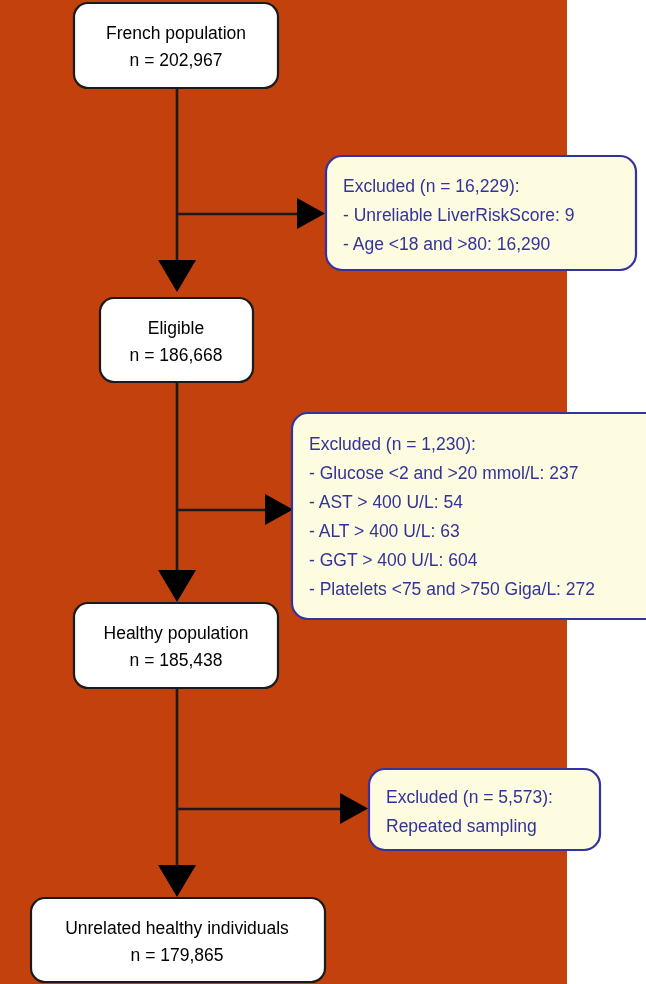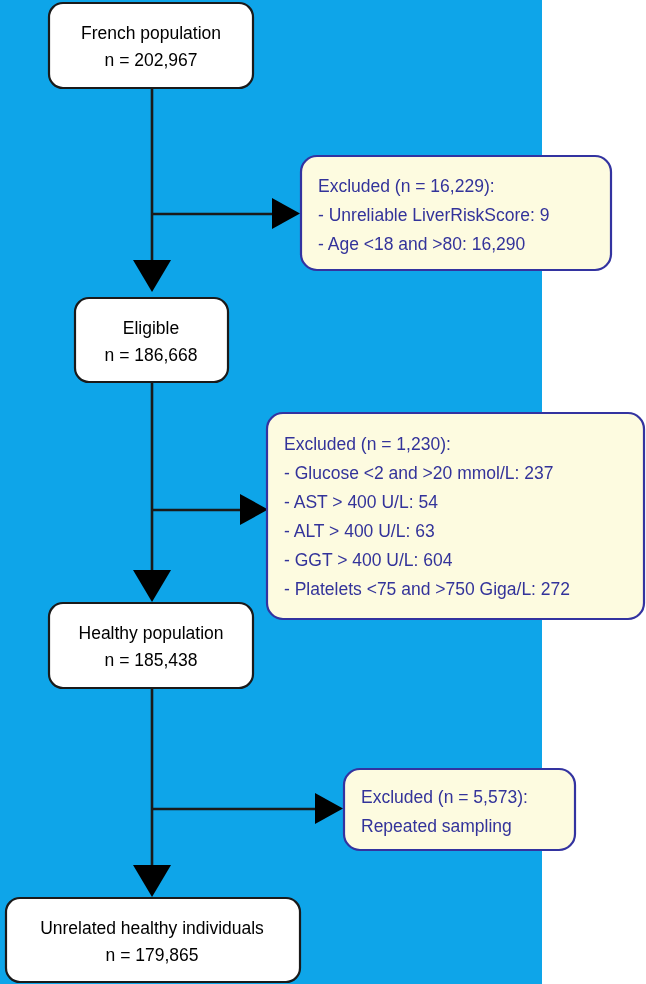--- a/index.html
+++ b/index.html
@@ -11,21 +11,22 @@
   body {
     width: 646px;
     height: 984px;
     overflow: hidden;
     font-family: "Liberation Sans", sans-serif;
   }
   #flow-root {
     position: relative;
     width: 542px;
     height: 984px;
-    background: #0ea5e9;
+    background: #c2410c;
+    padding-left: 25px;
   }
   svg#flow-svg {
     display: block;
     width: 646px;
     height: 984px;
   }
   .node-box-white {
     fill: #ffffff;
     stroke: #1a1a1a;
     stroke-width: 2.2;

